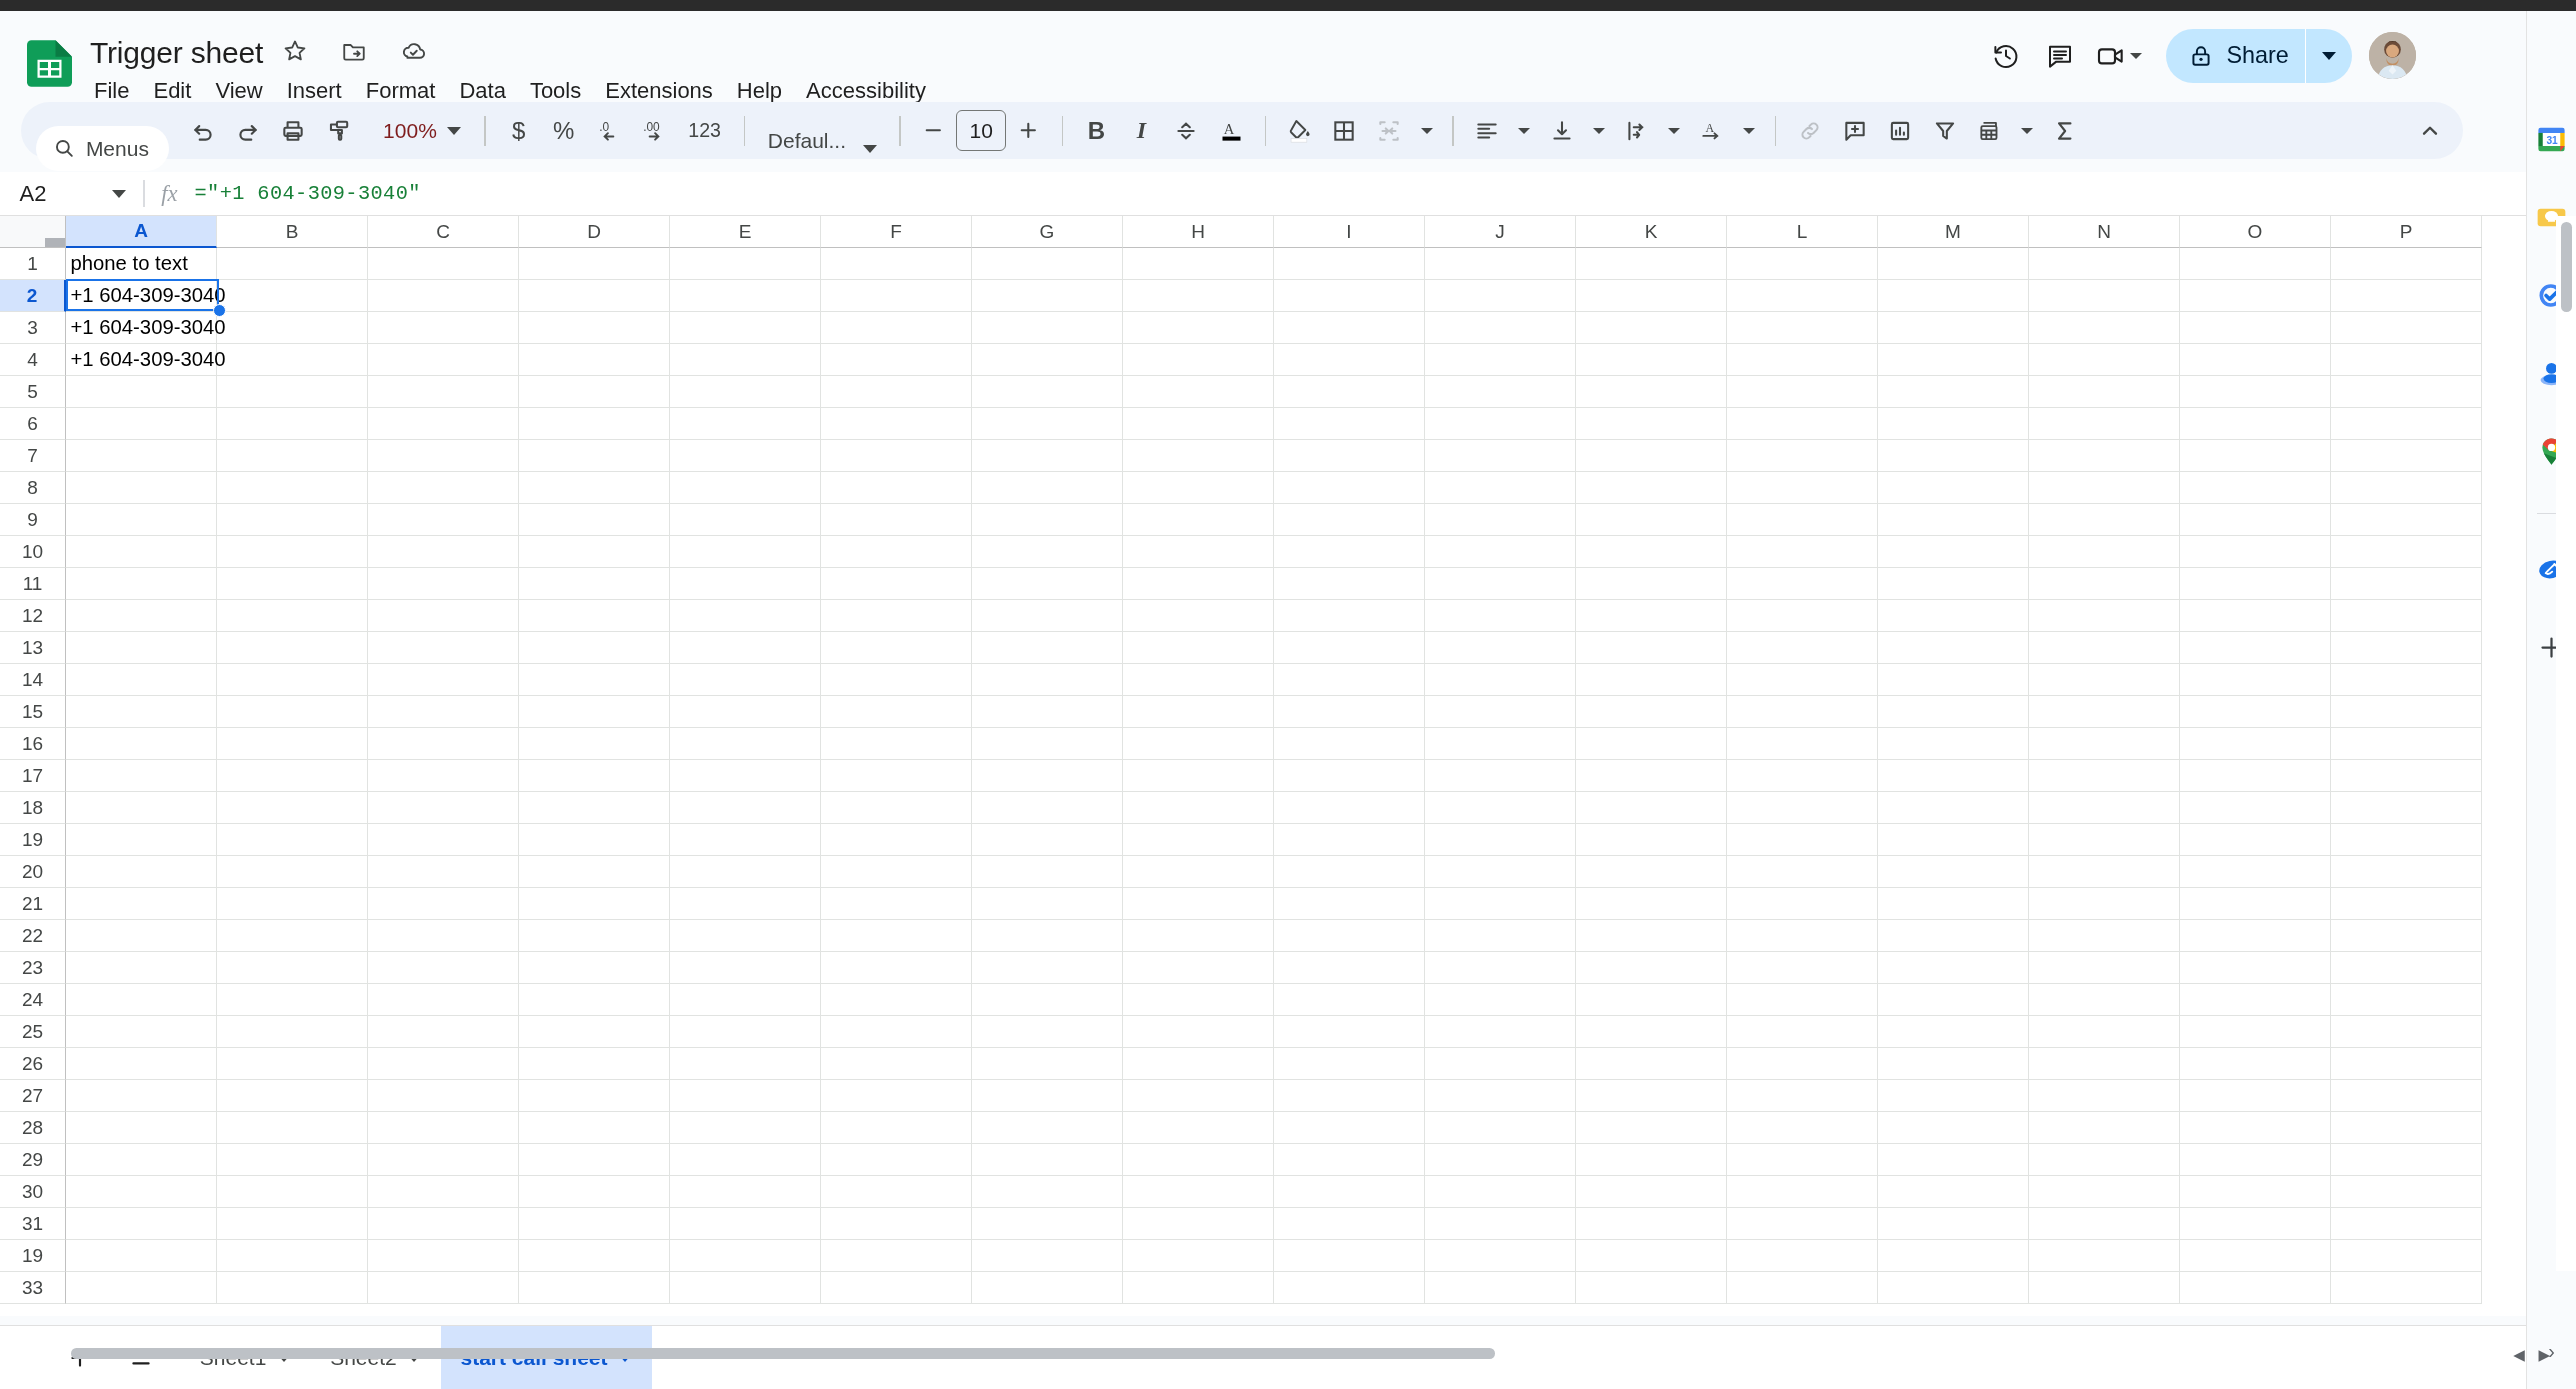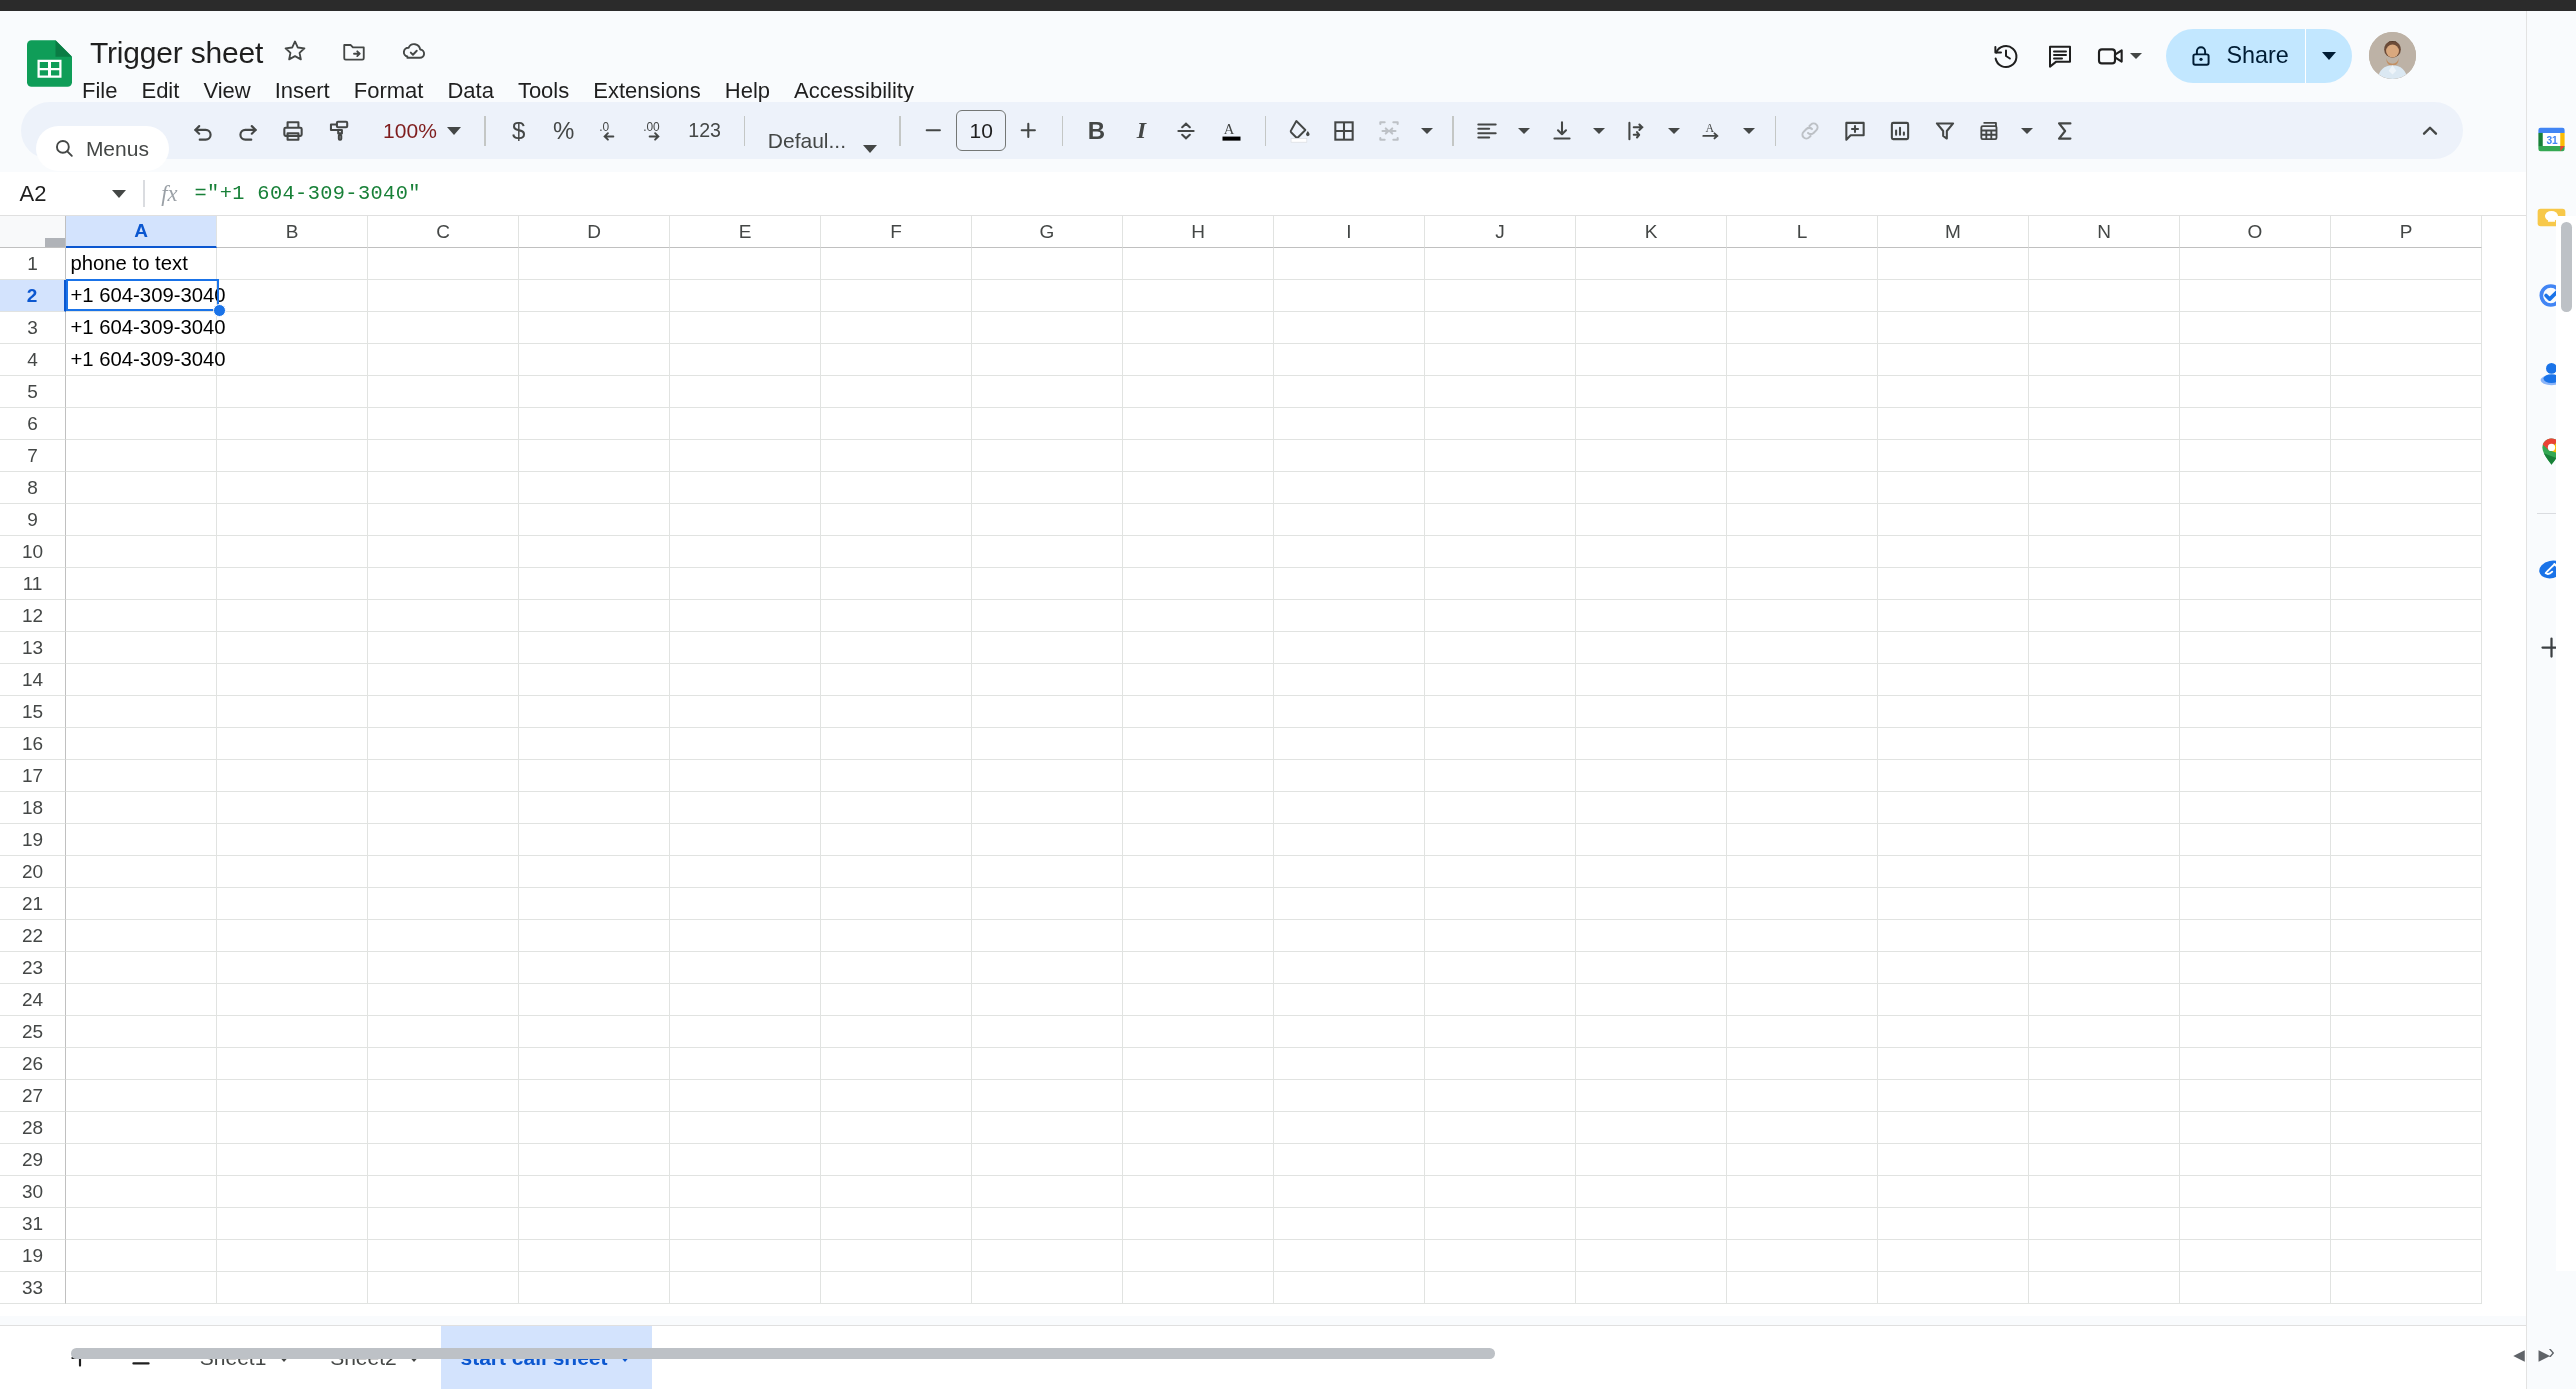--- a/index.html
+++ b/index.html
@@ -16,21 +16,21 @@
   .os-notch { position:absolute; top:0; left:974px; width:431px; height:16.6px; background:#2b2b2b; border-radius:0 0 7.5px 7.5px; }
 
   
   .header { position:absolute; top:10.6px; left:0; width:2526px; height:90px; background:#F9FBFD; }
   .doc-icon { position:absolute; left:27px; top:29px; width:45px; height:47px; }
   .doc-icon svg { display:block; }
   .title-block { position:absolute; left:90px; top:18px; }
   .doc-title { font-size:30px; color:#1f1f1f; font-weight:400; letter-spacing:-0.2px; line-height:36px; white-space:nowrap;margin-top:6px; }
   .title-icons { position:absolute; left:279px; top:24px; display:flex; gap:27px; align-items:center; }
   .title-icons .ic { width:32px; height:32px; display:flex; align-items:center; justify-content:center; cursor:pointer; border-radius:50%; }
-  .menubar { position:absolute; left:76px; top:62px; display:flex; gap:0; align-items:center; }
+  .menubar { position:absolute; left:88px; top:62px; display:flex; gap:0; align-items:center; }
   .menu-item { font-size:22px; color:#1f1f1f; padding:3px 12px; border-radius:4.5px; cursor:pointer; white-space:nowrap; line-height:29px; }
   .menu-item:first-child { padding-left:6px; }
 
   .header-right { position:absolute; right:110px; top:18px; display:flex; align-items:center; gap:0; }
   .hr-icon { width:54px; height:54px; display:flex; align-items:center; justify-content:center; border-radius:50%; cursor:pointer; }
   .meet-wrap { display:flex; align-items:center; gap:3px; padding:0 4.5px 0 7.5px; height:54px; border-radius:27px; cursor:pointer; }
   .share-btn { display:flex; align-items:center; height:54px; background:#C2E7FF; border-radius:27px 0 0 27px; padding:0 16.6px 0 22.6px; gap:12px; cursor:pointer; margin-left:19.6px; }
   .share-label { font-size:23.4px; color:#001d35; font-weight:500; }
   .share-caret { display:flex; align-items:center; justify-content:center; width:47px; height:54px; background:#C2E7FF; border-radius:0 27px 27px 0; cursor:pointer; border-left:1.5px solid #ffffff; }
   .avatar { width:47px; height:47px; border-radius:50%; margin-left:16.6px; overflow:hidden; cursor:pointer; background:#b9aa9a; }

